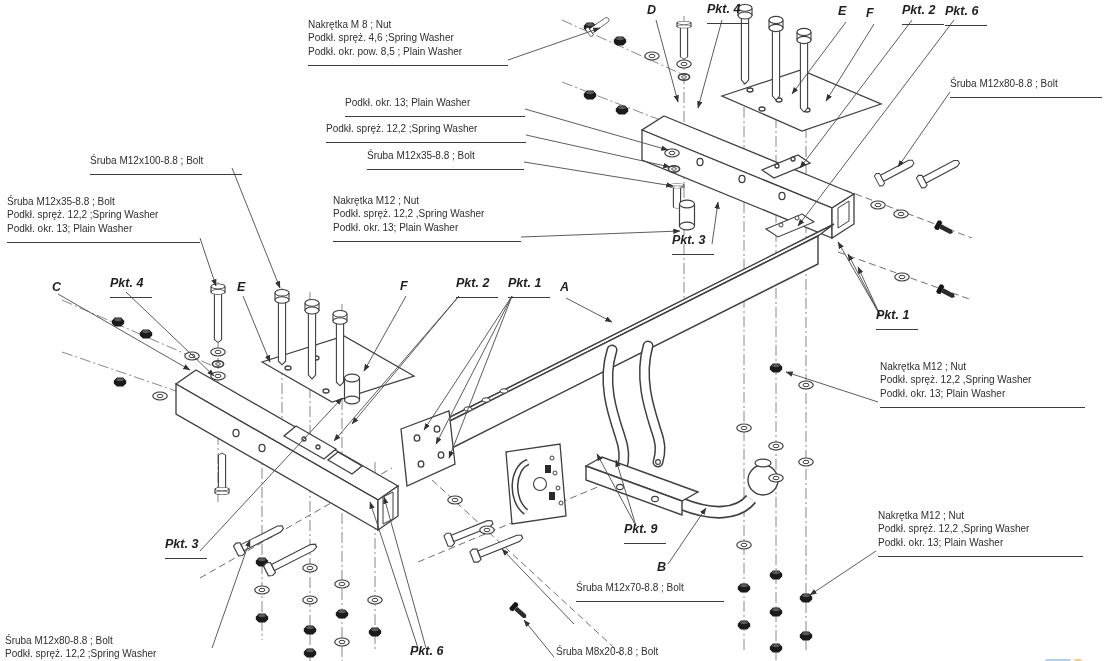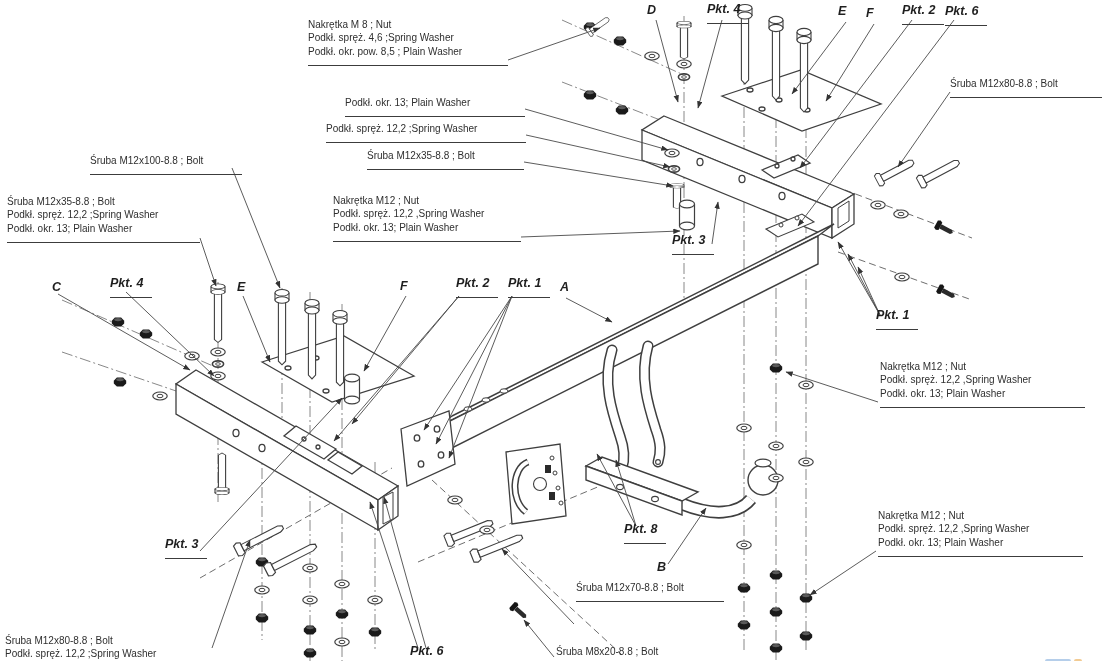--- a/index.html
+++ b/index.html
@@ -349,19 +349,19 @@
 <div class="mark ul" style="left:672px;top:233px;">Pkt. 3</div>
 <div class="mark ul" style="left:876px;top:308px;">Pkt. 1</div>
 <div class="mark" style="left:52px;top:280px;">C</div>
 <div class="mark ul" style="left:110px;top:276px;">Pkt. 4</div>
 <div class="mark" style="left:237px;top:280px;">E</div>
 <div class="mark" style="left:400px;top:279px;">F</div>
 <div class="mark ul" style="left:456px;top:276px;">Pkt. 2</div>
 <div class="mark ul" style="left:508px;top:276px;">Pkt. 1</div>
 <div class="mark" style="left:560px;top:280px;">A</div>
 <div class="mark ul" style="left:165px;top:537px;">Pkt. 3</div>
-<div class="mark ul" style="left:624px;top:522px;">Pkt. 8</div>
+<div class="mark ul" style="left:624px;top:522px;">Pkt. 9</div>
 <div class="mark" style="left:657px;top:560px;">B</div>
 <div class="mark ul" style="left:410px;top:644px;">Pkt. 6</div>
 
 <div class="wm"><i></i><b></b></div>
 
 </div>
 
 </body></html>

